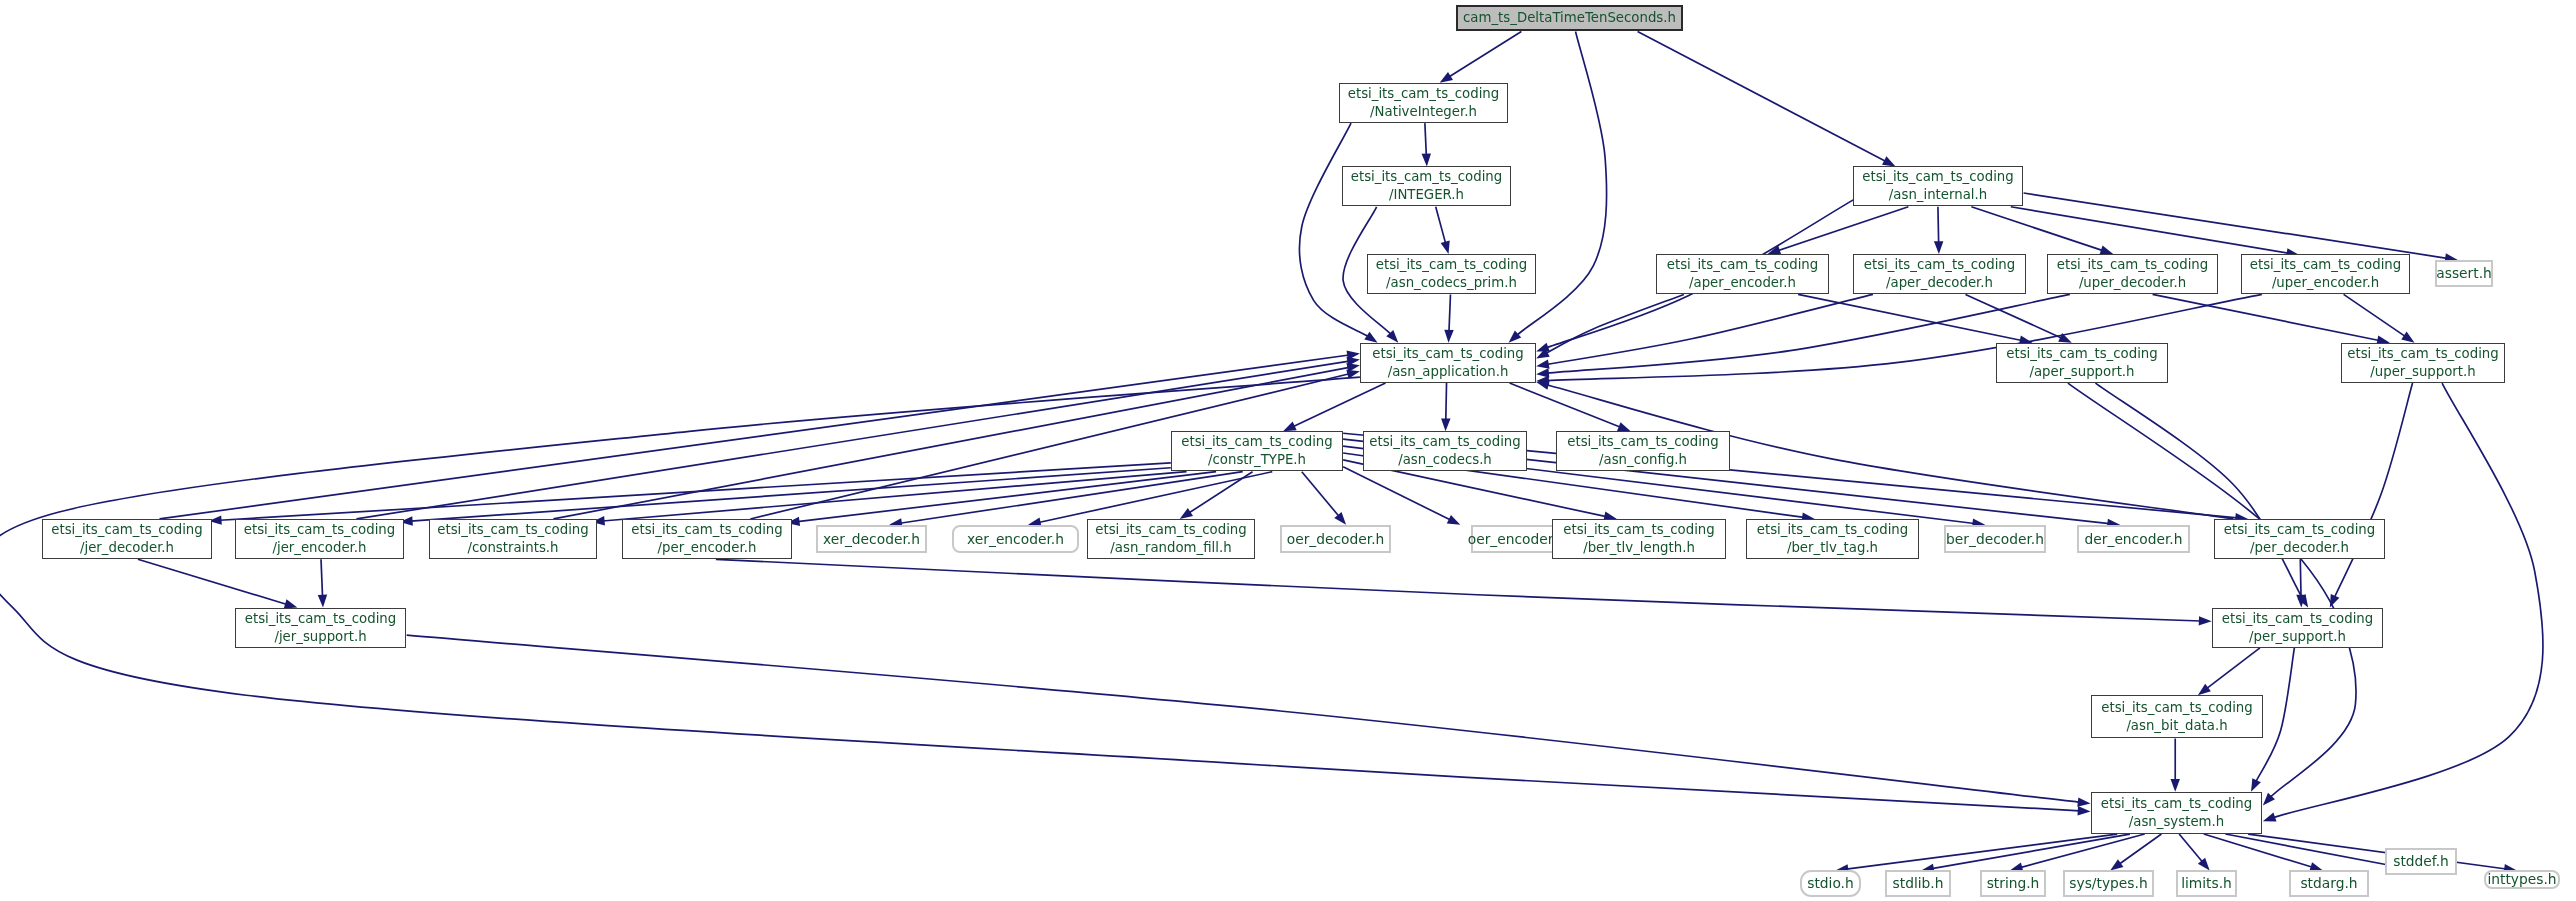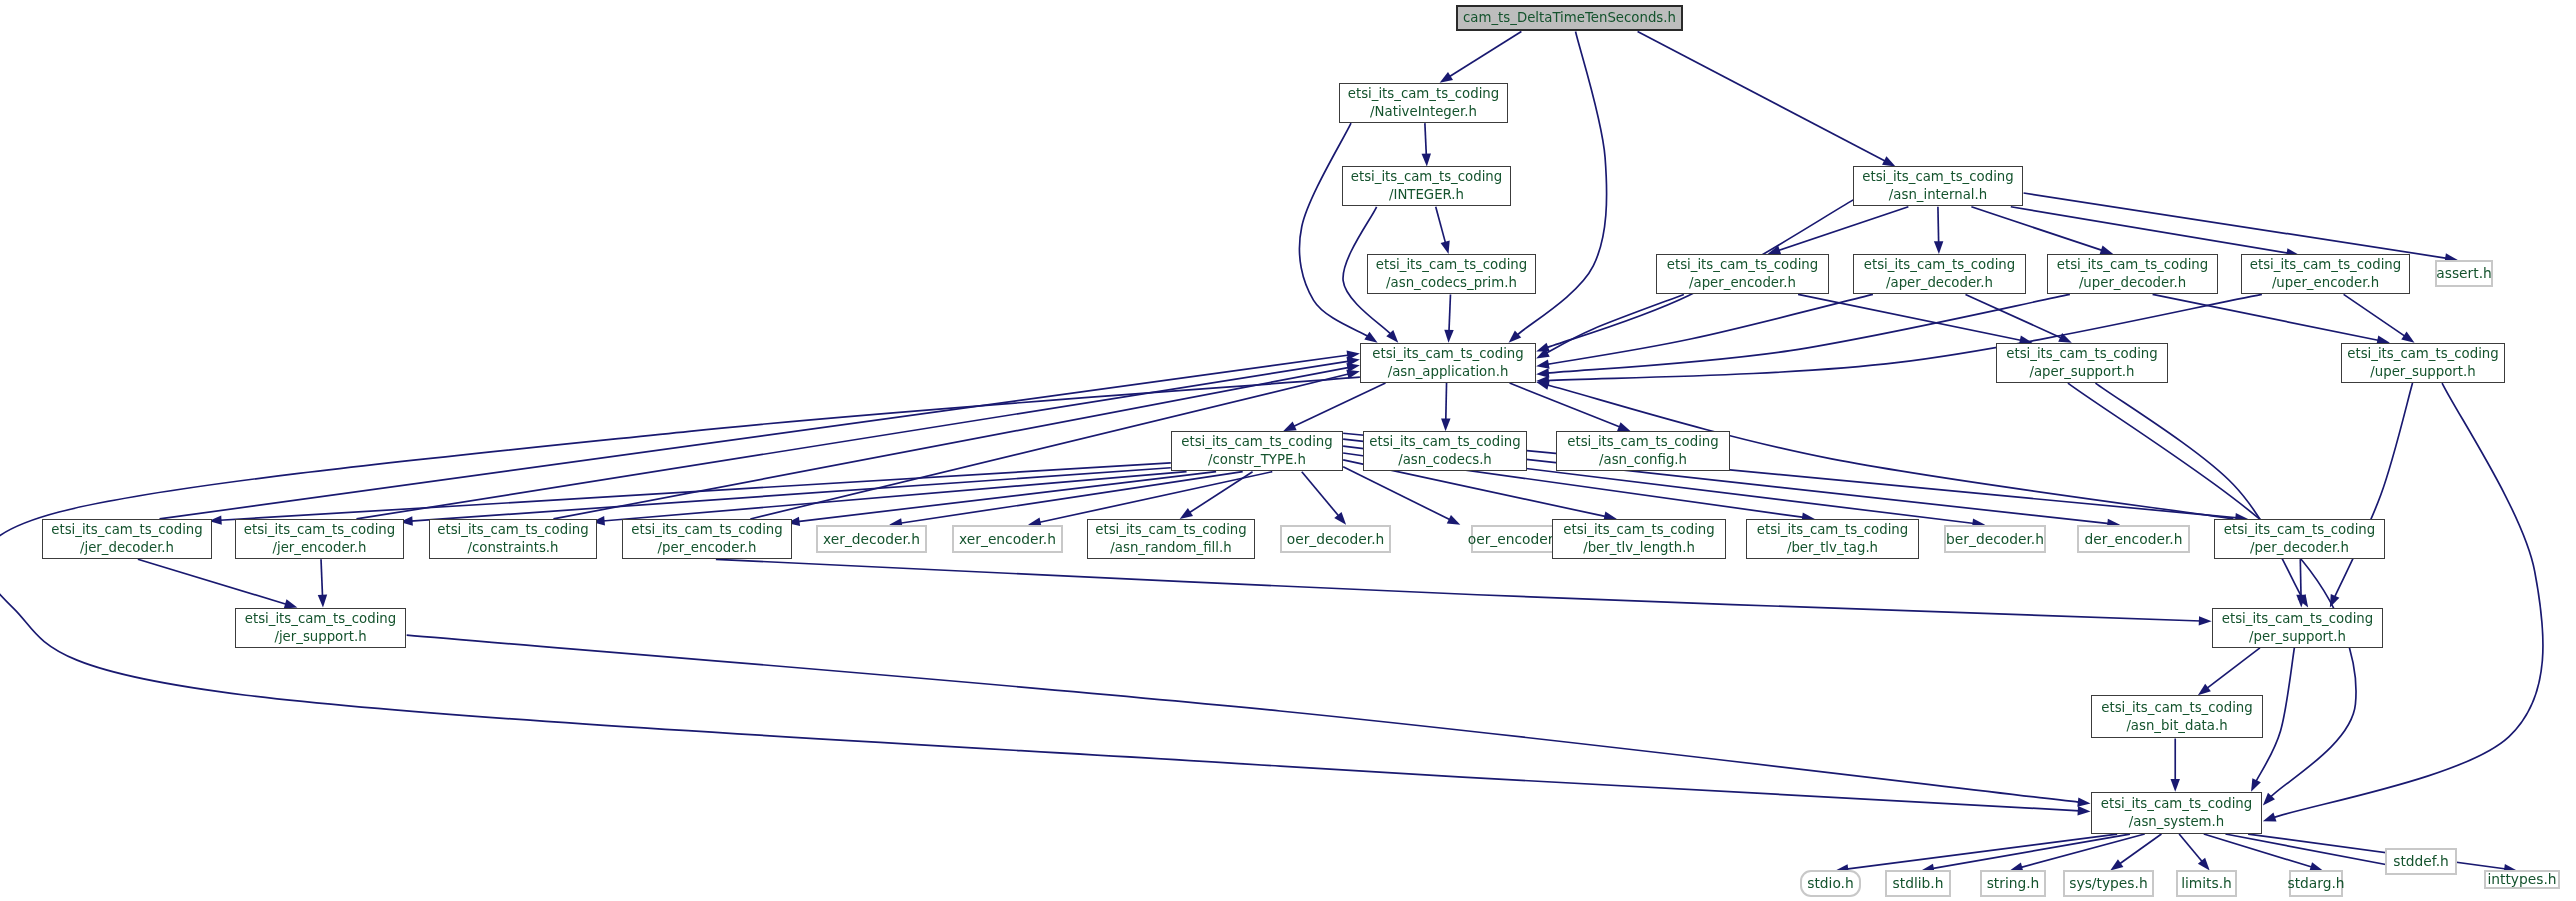--- a/index.html
+++ b/index.html
@@ -355,21 +355,21 @@
       <span>etsi_its_cam_ts_coding</span>
       <span>/constraints.h</span>
     </div>
     <div class="node" style="left: 622px; top: 519px; width: 170px; height: 40px;">
       <span>etsi_its_cam_ts_coding</span>
       <span>/per_encoder.h</span>
     </div>
     <div class="node node--external" style="left: 816px; top: 525px; width: 111px; height: 27.6px;">
       <span>xer_decoder.h</span>
     </div>
-    <div class="node node--external" style="left: 952px; top: 525px; width: 111px; height: 27.6px;">
+    <div class="node node--external" style="left: 952px; top: 525px; width: 127px; height: 27.6px; border-radius: 8px;">
       <span>xer_encoder.h</span>
     </div>
     <div class="node" style="left: 1087px; top: 519px; width: 168px; height: 40px;">
       <span>etsi_its_cam_ts_coding</span>
       <span>/asn_random_fill.h</span>
     </div>
     <div class="node node--external" style="left: 1280px; top: 525px; width: 111px; height: 27.6px;">
       <span>oer_decoder.h</span>
     </div>
     <div class="node node--external" style="left: 1471px; top: 525px; width: 91px; height: 27.6px;">
@@ -417,23 +417,23 @@
     </div>
     <div class="node node--external" style="left: 1974px; top: 870px; width: 66px; height: 26.6px; margin-left: 6px;">
       <span>string.h</span>
     </div>
     <div class="node node--external" style="left: 2063px; top: 870px; width: 91px; height: 26.6px; text-align: center;">
       <span>sys/types.h</span>
     </div>
     <div class="node node--external" style="left: 2176px; top: 870px; width: 61px; height: 26.6px;">
       <span>limits.h</span>
     </div>
-    <div class="node node--external" style="left: 2289px; top: 870px; width: 54px; height: 26.6px;">
+    <div class="node node--external" style="left: 2289px; top: 870px; width: 80px; height: 26.6px;">
       <span>stdarg.h</span>
     </div>
     <div class="node node--external" style="left: 2385px; top: 848px; width: 72px; height: 26.6px;">
       <span>stddef.h</span>
     </div>
-    <div class="node node--external" style="left: 2484px; top: 870px; width: 76px; height: 19px;">
+    <div class="node node--external" style="left: 2484px; top: 870px; width: 76px; height: 19px; border-radius: 8px;">
       <span>inttypes.h</span>
     </div>
   </div>
 
 
 </body></html>

